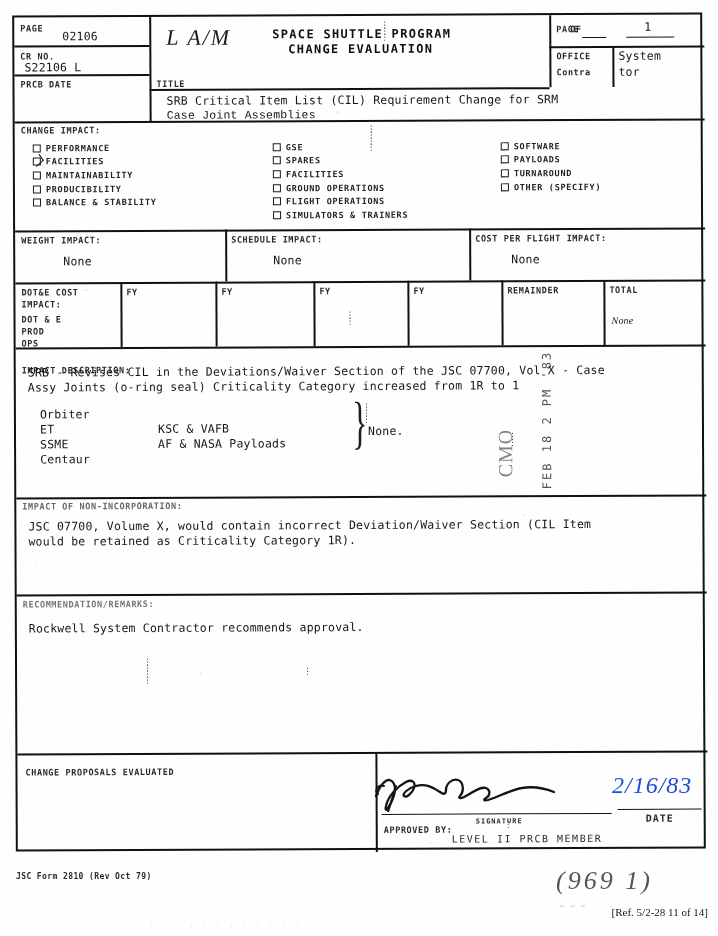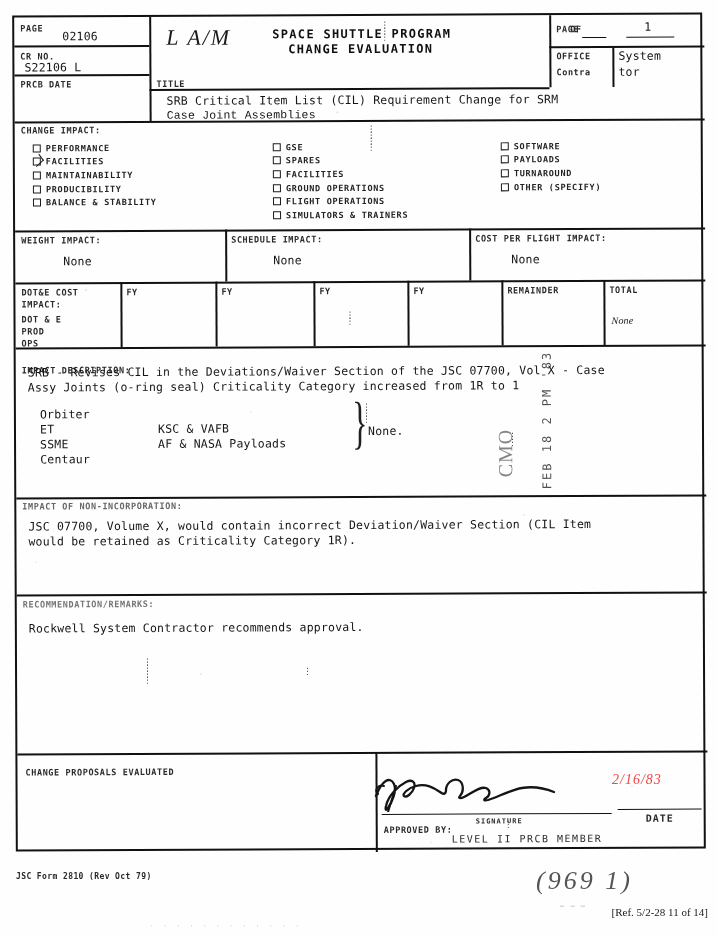--- a/index.html
+++ b/index.html
@@ -54,23 +54,23 @@
   
   .stamp{position:absolute;transform:rotate(-90deg);transform-origin:0 0;
          font-family:"DejaVu Sans Mono",monospace;font-size:12px;
          letter-spacing:2px;color:#2a2a2a;opacity:.82;white-space:nowrap;}
   .stamp2{position:absolute;transform:rotate(-90deg);transform-origin:0 0;
          font-family:"Liberation Serif",serif;font-size:20px;
          letter-spacing:1px;color:#3a3a3a;opacity:.62;white-space:nowrap;}
 
   .sig{position:absolute;left:372px;top:766px;width:230px;height:46px;}
   .sigdate{position:absolute;left:612px;top:772px;
-           font-family:"Liberation Serif",serif;font-size:14px;
-           color:#ef4444;letter-spacing:1px;}
-  .scrawl{position:absolute;left:536px;top:866px;
+           font-family:"Liberation Serif",serif;font-size:24px;
+           color:#1d4ed8;letter-spacing:1px;}
+  .scrawl{position:absolute;left:556px;top:866px;
           font-family:"Liberation Serif",serif;font-size:26px;
           color:#2a2a2a;letter-spacing:3px;opacity:.8;}
   .formno{position:absolute;left:16px;top:872px;font-size:8px;
           font-weight:700;letter-spacing:.4px;color:#2a2a2a;}
   .ref{position:absolute;right:10px;top:906px;font-family:"Liberation Serif",serif;
        font-size:11px;color:#1a1a1a;}
   .smudge{position:absolute;left:560px;top:902px;font-size:7px;color:#8a8a8a;
           letter-spacing:1px;}
   .smudge2{position:absolute;left:150px;top:922px;font-size:6px;color:#a8a8a8;
            letter-spacing:3px;}

